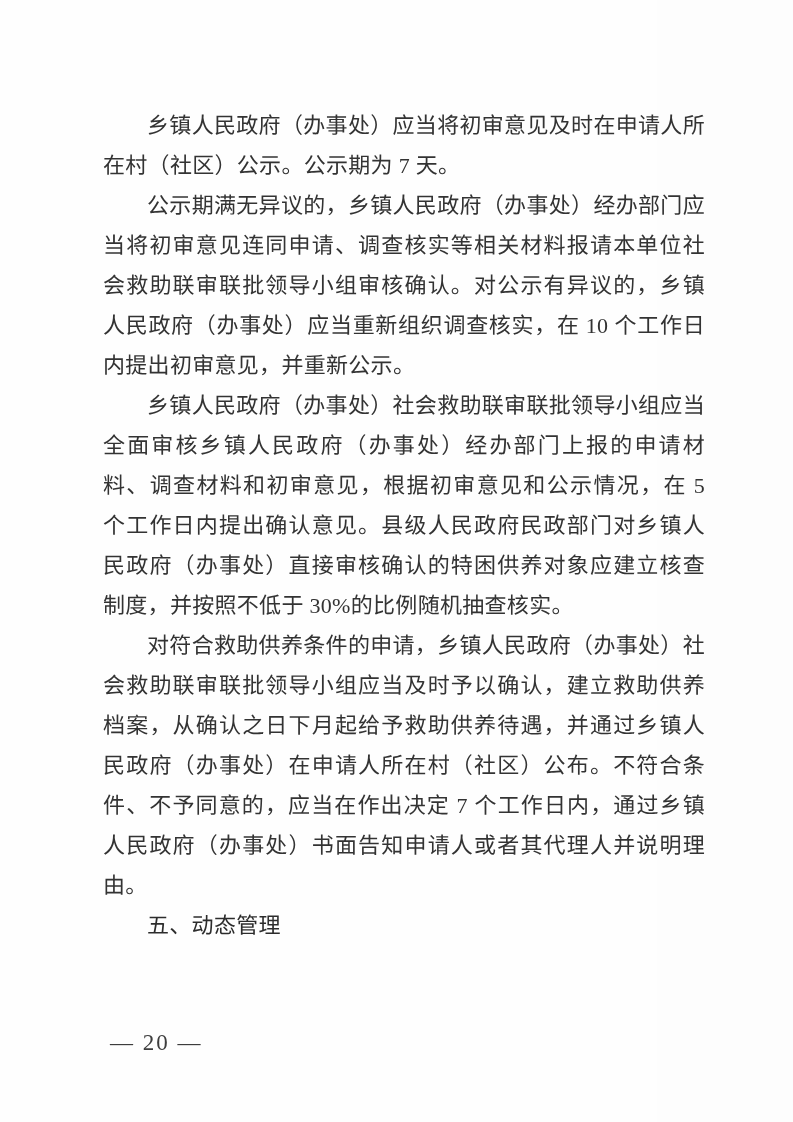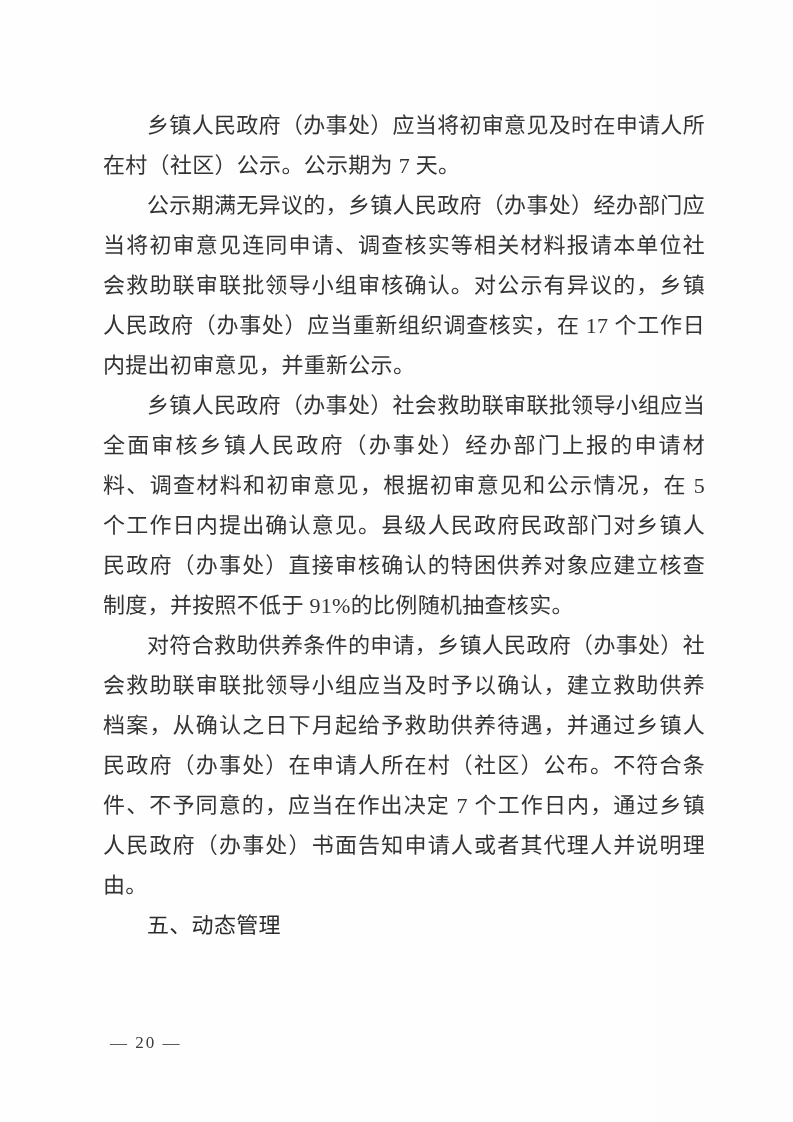--- a/index.html
+++ b/index.html
@@ -47,32 +47,32 @@
     letter-spacing: 0.3px;
     color: #2c2c2c;
     font-weight: 400;
     text-indent: 2em;
     font-family: "Liberation Sans", "DejaVu Sans", sans-serif;
   }
   .page-number {
     position: absolute;
     left: 110px;
     top: 1030px;
-    font-size: 17px;
+    font-size: 23px;
     line-height: 26px;
     color: #3d3d3d;
     letter-spacing: 2px;
     font-family: "Liberation Serif", "DejaVu Serif", serif;
   }
 </style>
 </head>
 <body>
 
 <div class="page">
   <div class="text-block">
     <p class="body-para">乡镇人民政府（办事处）应当将初审意见及时在申请人所在村（社区）公示。公示期为 7 天。</p>
-    <p class="body-para">公示期满无异议的，乡镇人民政府（办事处）经办部门应当将初审意见连同申请、调查核实等相关材料报请本单位社会救助联审联批领导小组审核确认。对公示有异议的，乡镇人民政府（办事处）应当重新组织调查核实，在 17 个工作日内提出初审意见，并重新公示。</p>
-    <p class="body-para">乡镇人民政府（办事处）社会救助联审联批领导小组应当全面审核乡镇人民政府（办事处）经办部门上报的申请材料、调查材料和初审意见，根据初审意见和公示情况，在 5 个工作日内提出确认意见。县级人民政府民政部门对乡镇人民政府（办事处）直接审核确认的特困供养对象应建立核查制度，并按照不低于 91%的比例随机抽查核实。</p>
+    <p class="body-para">公示期满无异议的，乡镇人民政府（办事处）经办部门应当将初审意见连同申请、调查核实等相关材料报请本单位社会救助联审联批领导小组审核确认。对公示有异议的，乡镇人民政府（办事处）应当重新组织调查核实，在 10 个工作日内提出初审意见，并重新公示。</p>
+    <p class="body-para">乡镇人民政府（办事处）社会救助联审联批领导小组应当全面审核乡镇人民政府（办事处）经办部门上报的申请材料、调查材料和初审意见，根据初审意见和公示情况，在 5 个工作日内提出确认意见。县级人民政府民政部门对乡镇人民政府（办事处）直接审核确认的特困供养对象应建立核查制度，并按照不低于 30%的比例随机抽查核实。</p>
     <p class="body-para">对符合救助供养条件的申请，乡镇人民政府（办事处）社会救助联审联批领导小组应当及时予以确认，建立救助供养档案，从确认之日下月起给予救助供养待遇，并通过乡镇人民政府（办事处）在申请人所在村（社区）公布。不符合条件、不予同意的，应当在作出决定 7 个工作日内，通过乡镇人民政府（办事处）书面告知申请人或者其代理人并说明理由。</p>
     <p class="section-heading">五、动态管理</p>
   </div>
   <div class="page-number">— 20 —</div>
 </div>
 
 </body></html>

